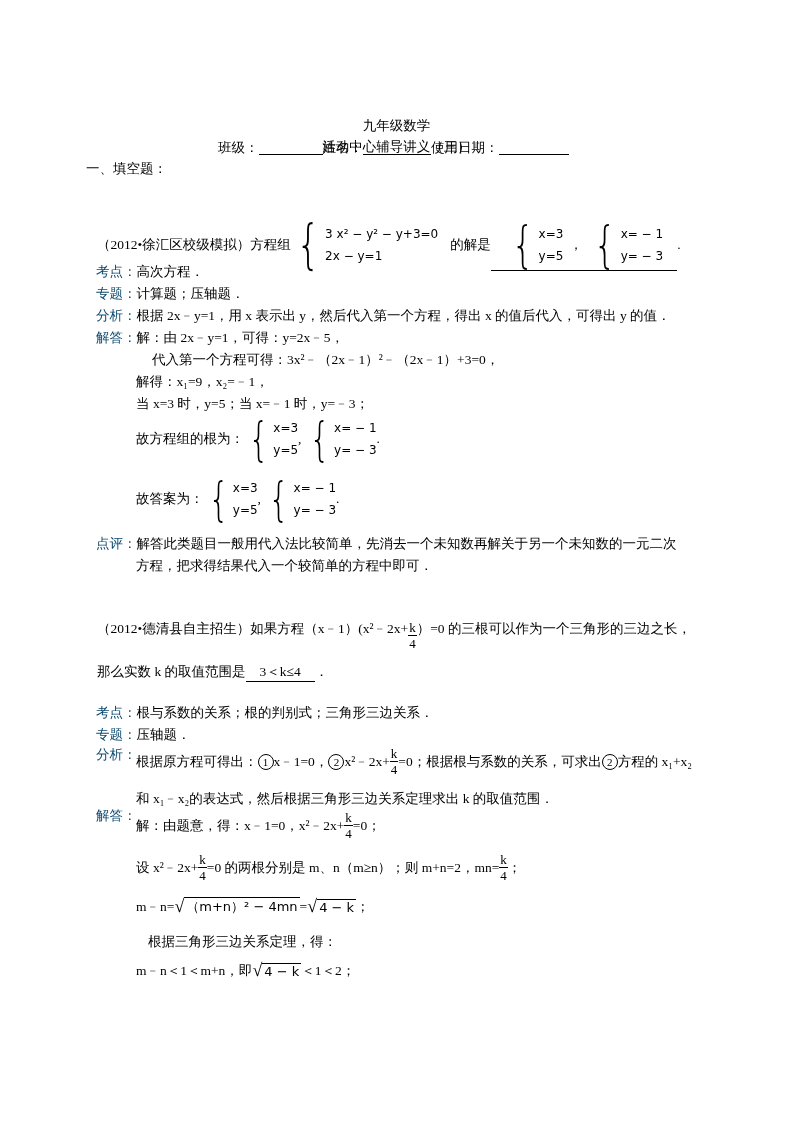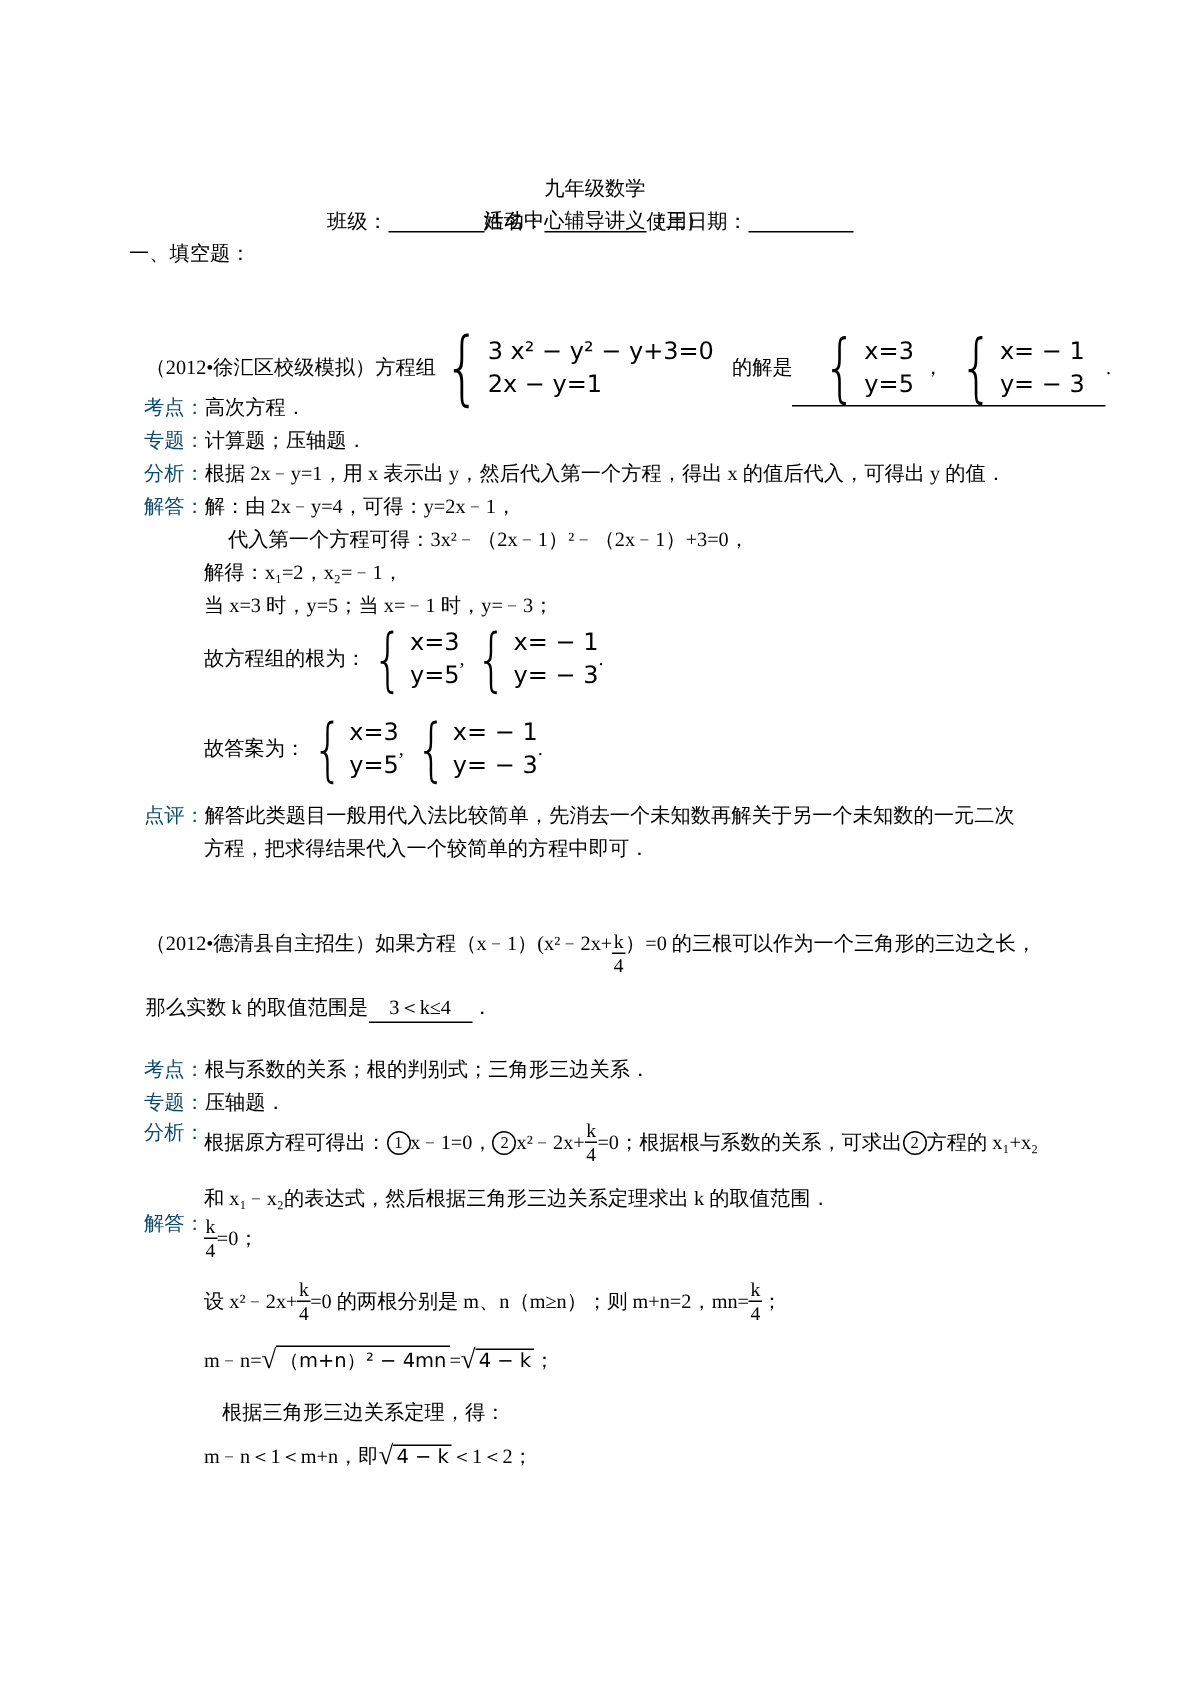--- a/index.html
+++ b/index.html
@@ -4,21 +4,21 @@
 <style>
   html, body { margin: 0; padding: 0; background: #ffffff; }
   body { width: 793px; height: 1122px; position: relative; overflow: hidden;
          font-family: "Liberation Serif", "DejaVu Serif", serif; color: #000; font-size: 13.5px; }
   .abs { position: absolute; white-space: nowrap; }
   .center { left: 0; width: 793px; text-align: center; margin-top: 20px; }
   .blank { display: inline-block; border-bottom: 1px solid #000; height: 14px; vertical-align: -3px; }
   .label { color: #0c4a6e; }
   .sys { display: inline-flex; align-items: center; vertical-align: middle; }
   .brace { font-family: "DejaVu Sans", sans-serif; font-weight: 200; line-height: 1; transform: scaleX(0.7); display: inline-block; }
-  .rows { display: inline-flex; flex-direction: column; font-family: "DejaVu Sans", sans-serif; font-size: 16px; line-height: 22px; justify-content: flex-end; }
+  .rows { display: inline-flex; flex-direction: column; font-family: "DejaVu Sans", sans-serif; font-size: 12px; line-height: 22px; justify-content: flex-end; }
   .frac { display: inline-flex; flex-direction: column; align-items: center; vertical-align: middle; line-height: 15px; font-size: 13px; }
   .frac .num { border-bottom: 1px solid #000; padding: 0 1px; }
   .sqrt { display: inline-block; border-top: 1px solid #000; padding: 0 2px; font-family: "DejaVu Sans", sans-serif; font-size: 13px; }
   .rad { font-size: 18px; vertical-align: -2px; }
   .circ { display: inline-block; width: 14px; height: 14px; border: 1px solid #000; border-radius: 50%; text-align: center; font-size: 11px; line-height: 14px; vertical-align: -2px; }
   .ans-line { display: inline-block; border-bottom: 1px solid #000; padding: 0 8px 0 6px; }
 </style>
 </head>
 <body>
 
@@ -52,23 +52,23 @@
         <span>x= − 1</span>
         <span>y= − 3</span>
       </span>
   </span>
     <span>.</span>
 </div>
 
 <div class="abs" style="top:263px; left:96px;"><span class="label">考点：</span><span>高次方程．</span></div>
 <div class="abs" style="top:285px; left:96px;"><span class="label">专题：</span><span>计算题；压轴题．</span></div>
 <div class="abs" style="top:307px; left:96px;"><span class="label">分析：</span><span>根据 2x﹣y=1，用 x 表示出 y，然后代入第一个方程，得出 x 的值后代入，可得出 y 的值．</span></div>
-<div class="abs" style="top:329px; left:96px;"><span class="label">解答：</span><span>解：由 2x﹣y=4，可得：y=2x﹣1，</span></div>
+<div class="abs" style="top:329px; left:96px;"><span class="label">解答：</span><span>解：由 2x﹣y=1，可得：y=2x﹣5，</span></div>
 <div class="abs" style="top:351px; left:152px;">代入第一个方程可得：3x²﹣（2x﹣1）²﹣（2x﹣1）+3=0，</div>
-<div class="abs" style="top:373px; left:136px;">解得：x₁=2，x₂=﹣1，</div>
+<div class="abs" style="top:373px; left:136px;">解得：x₁=9，x₂=﹣1，</div>
 <div class="abs" style="top:395px; left:136px;">当 x=3 时，y=5；当 x=﹣1 时，y=﹣3；</div>
 
 <div class="abs" style="top:414px; left:136px; height:50px; display:flex; align-items:center;">
   <span>故方程组的根为：</span>
   <span class="brace" style="font-size:46px;">{</span>
   <span class="rows">
       <span>x=3</span>
       <span>y=5</span>
     </span>
   <span>,&nbsp;</span>
@@ -124,20 +124,21 @@
       <span>4</span>
     </span>
   <span>=0；根据根与系数的关系，可求出</span>
     <span class="circ" style="font-size: 11px;">2</span>
     <span>方程的 x₁+x₂</span>
 </div>
 <div class="abs" style="top:790px; left:136px;">和 x₁﹣x₂的表达式，然后根据三角形三边关系定理求出 k 的取值范围．</div>
 
 <div class="abs" style="top:807px; left:96px;"><span class="label">解答：</span></div>
 <div class="abs" style="top:810px; left:136px; display:flex; align-items:center;">
+  <span>解：由题意，得：x﹣1=0，x²﹣2x+</span>
     <span class="frac">
       <span class="num">k</span>
       <span>4</span>
     </span>
     <span>=0；</span>
 </div>
 <div class="abs" style="top:852px; left:136px; display:flex; align-items:center;">
   <span>设 x²﹣2x+</span>
     <span class="frac">
       <span class="num">k</span>

